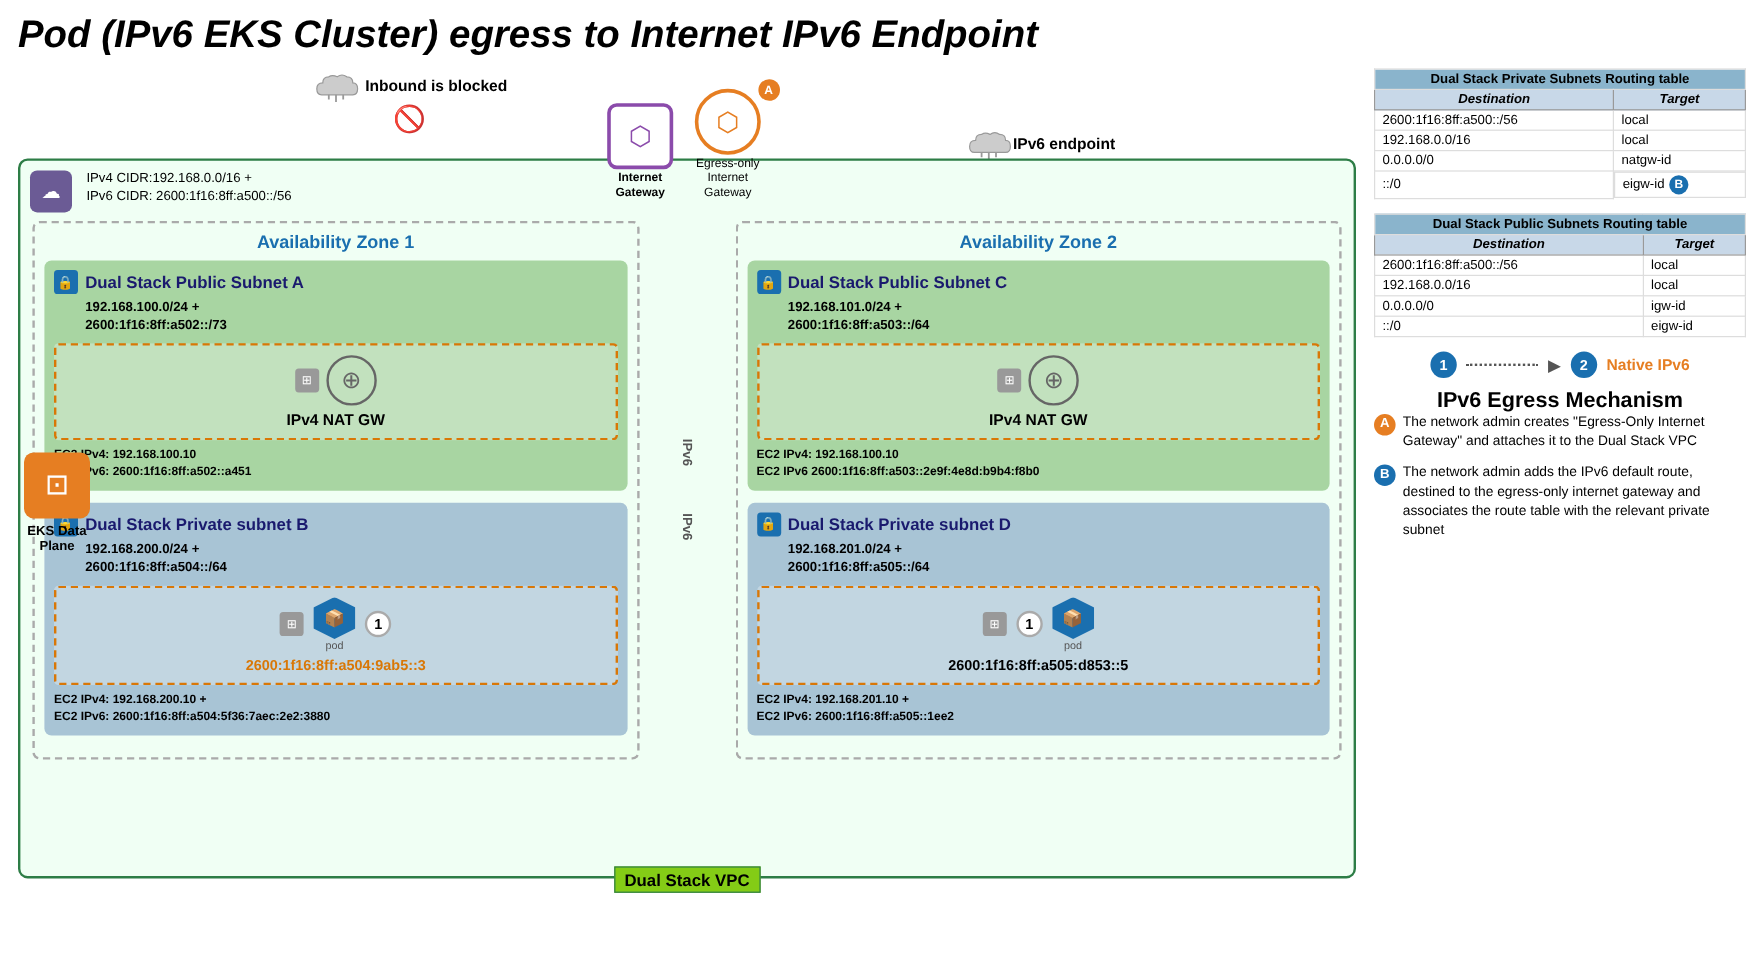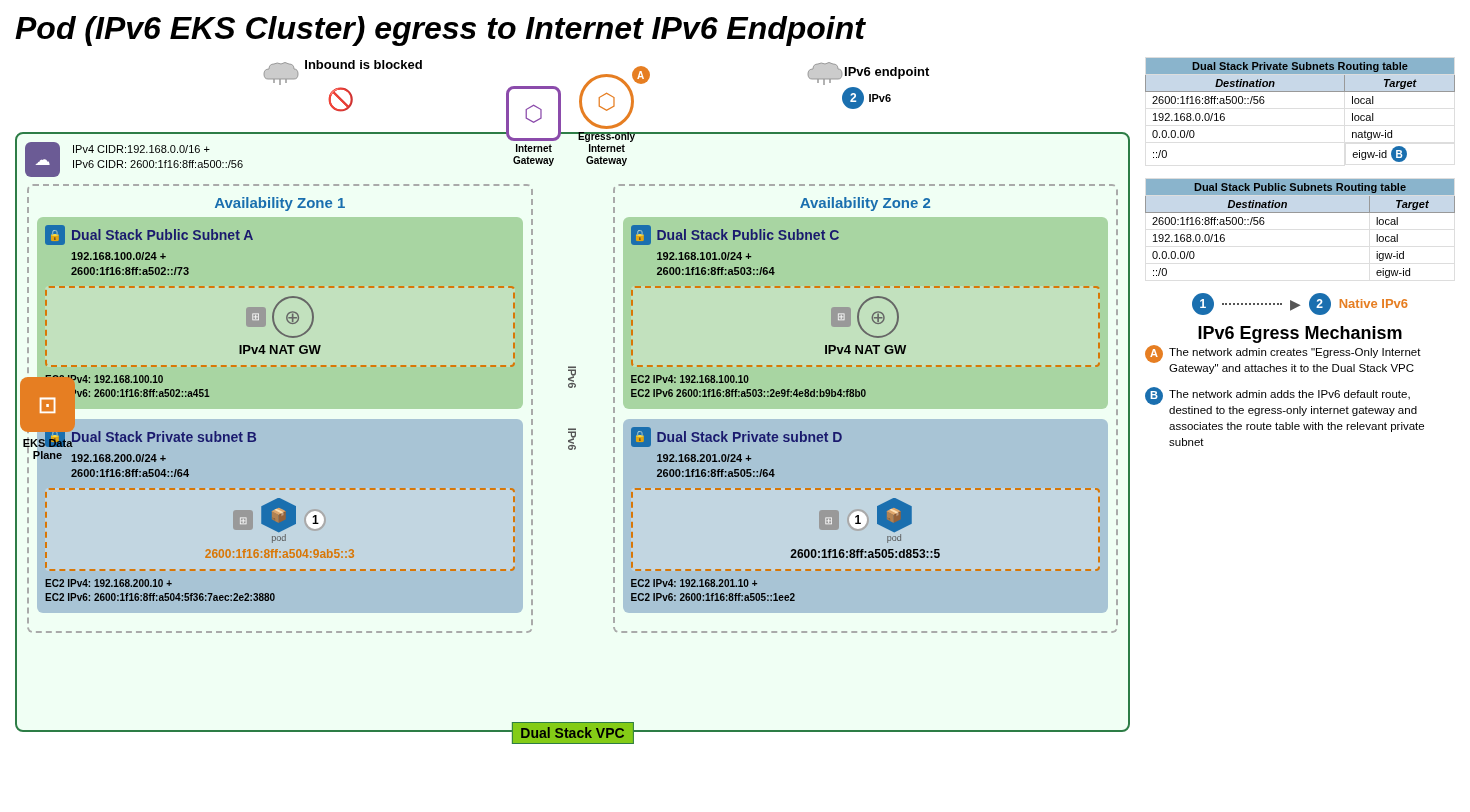--- a/index.html
+++ b/index.html
@@ -207,35 +207,35 @@
     <div class="diagram-area" style="position:relative;">
 
       <div style="position:absolute; left:-5px; top:320px; display:flex; flex-direction:column; align-items:center; gap:5px; z-index:5;">
         <div style="width:55px;height:55px;background:#e67e22;border-radius:8px;display:flex;align-items:center;justify-content:center;color:white;font-size:24px;">⊡</div>
         <div style="font-size:11px;font-weight:bold;text-align:center;width:75px;">EKS Data Plane</div>
       </div>
 
       <div style="position:absolute; top:0; left:0; width:100%; height:75px;">
 
         <div style="position:absolute; left:22%; top:0; display:flex; flex-direction:column; align-items:center; gap:0;">
-          <div style="display:flex; gap:4px;">
+          <div style="display:flex; align-items:center; gap:4px;">
 
             <svg width="40" height="28" viewBox="0 0 40 28">
               <path d="M8 22 Q4 22 4 17 Q4 12 9 12 Q9 7 14 7 Q17 5 21 7 Q25 4 29 7 Q34 7 34 12 Q38 12 38 17 Q38 22 34 22 Z" fill="#ccc" stroke="#999" stroke-width="1"></path>
               <line x1="14" y1="26" x2="14" y2="22" stroke="#999" stroke-width="1.5"></line>
               <line x1="20" y1="28" x2="20" y2="22" stroke="#999" stroke-width="1.5"></line>
               <line x1="26" y1="26" x2="26" y2="22" stroke="#999" stroke-width="1.5"></line>
             </svg>
             <span style="font-size:13px;font-weight:bold;">Inbound is blocked</span>
           </div>
           <div style="font-size:22px;color:red;margin-top:2px;">🚫</div>
         </div>
 
         <div style="position:absolute; right:18%; top:0; display:flex; flex-direction:column; align-items:center; gap:0;">
-          <div style="display:flex; align-items:center; gap:0;">
+          <div style="display:flex; align-items:center; gap:0;margin-top:48px;">
             <svg width="40" height="28" viewBox="0 0 40 28">
               <path d="M8 22 Q4 22 4 17 Q4 12 9 12 Q9 7 14 7 Q17 5 21 7 Q25 4 29 7 Q34 7 34 12 Q38 12 38 17 Q38 22 34 22 Z" fill="#ccc" stroke="#999" stroke-width="1"></path>
               <line x1="14" y1="26" x2="14" y2="22" stroke="#999" stroke-width="1.5"></line>
               <line x1="20" y1="28" x2="20" y2="22" stroke="#999" stroke-width="1.5"></line>
               <line x1="26" y1="26" x2="26" y2="22" stroke="#999" stroke-width="1.5"></line>
             </svg>
             <span style="font-size:13px;font-weight:bold;">IPv6 endpoint</span>
           </div>
 
           <div style="display:flex; align-items:center; gap:4px; margin-top:2px;">
@@ -259,21 +259,21 @@
 
             <div class="gw-block">
               <div style="width:55px;height:55px;border:3px solid #8b4bab;border-radius:8px;display:flex;align-items:center;justify-content:center;background:white;font-size:22px;color:#8b4bab;">⬡</div>
               <div style="font-size:10px;font-weight:bold;text-align:center;max-width:60px;line-height:1.2;margin-top:2px;">Internet
 Gateway</div>
             </div>
 
             <div class="gw-block" style="position:relative;">
               <div style="position:absolute;top:-8px;right:-8px;width:18px;height:18px;border-radius:50%;background:#e67e22;display:flex;align-items:center;justify-content:center;font-size:10px;font-weight:bold;color:white;">A</div>
               <div style="width:55px;height:55px;border:3px solid #e67e22;border-radius:50%;display:flex;align-items:center;justify-content:center;background:white;font-size:22px;color:#e67e22;">⬡</div>
-              <div style="font-size:10px;font-weight:bold;text-align:center;max-width:70px;line-height:1.2;margin-top:2px;">Egress-only
+              <div style="font-size:10px;font-weight:normal;text-align:center;max-width:70px;line-height:1.2;margin-top:2px;">Egress-only
 Internet
 Gateway</div>
             </div>
           </div>
 
           <div style="display:flex;gap:15px;margin-top:40px;">
 
             <div class="az-zone" style="flex:1;">
               <div class="az-title">Availability Zone 1</div>
 

